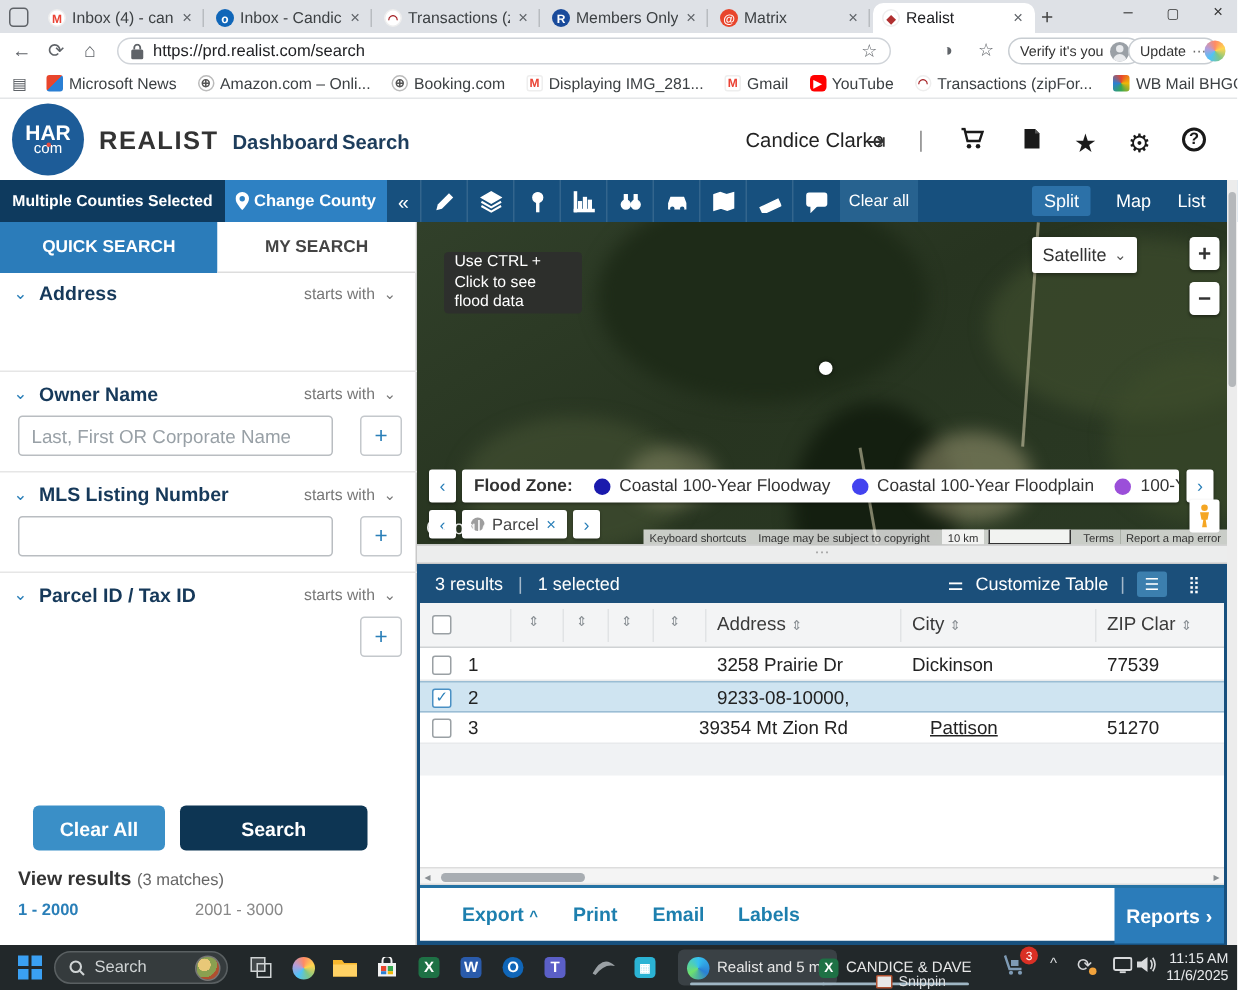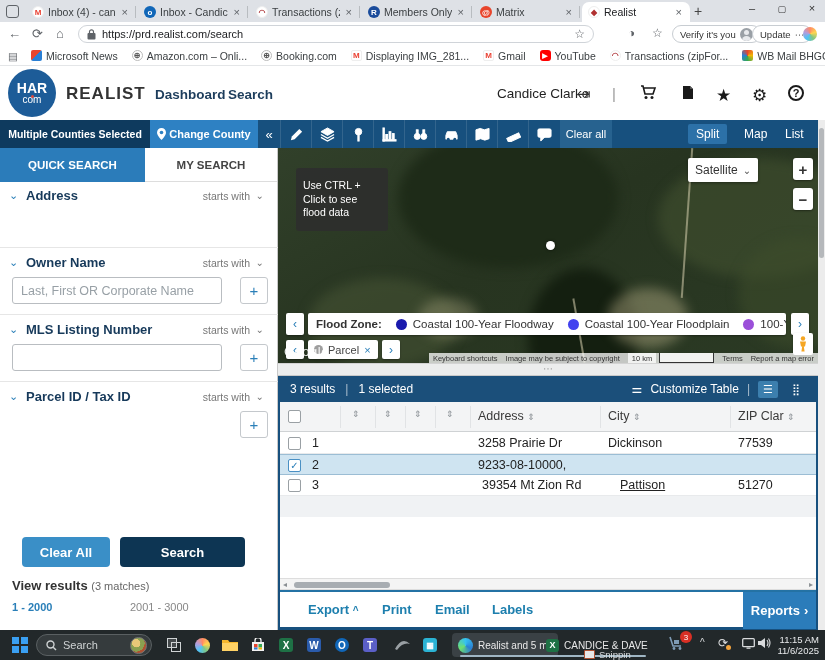--- a/index.html
+++ b/index.html
@@ -72,21 +72,21 @@
   .btn-search { position:absolute; left:120px; top:389px; width:125px; height:30px; background:#0d3553; border-radius:4px; color:#fff; font-size:13px; font-weight:bold; display:flex; align-items:center; justify-content:center; }
   .viewresults { position:absolute; left:12px; top:430px; font-size:13px; font-weight:bold; color:#333; }
   .matches { font-size:11px; font-weight:normal; color:#666; }
   .pag { position:absolute; top:453px; font-size:11px; color:#888; }
   .pag.active { color:#2a7fb8; font-weight:bold; }
 
   
   .mappanel { left:278px; top:148px; width:540px; height:215px; background:linear-gradient(150deg,#31402a 0%,#273420 45%,#2b3a24 100%); overflow:hidden; }
   .patch { position:absolute; border-radius:50%; filter:blur(6px); }
   .road { position:absolute; background:rgba(215,208,175,0.55); }
-  .maptip { position:absolute; left:18px; top:20px; width:92px; padding:11px 7px; background:rgba(45,45,45,0.88); color:#fff; font-size:10.5px; line-height:1.3; border-radius:3px; }
+  .maptip { position:absolute; left:18px; top:20px; width:92px; padding:0 7px; background:rgba(45,45,45,0.88); color:#fff; font-size:10.5px; line-height:1.3; border-radius:3px; }
   .satbtn { position:absolute; left:410px; top:10px; width:70px; height:24px; background:#fff; border-radius:2px; box-shadow:0 1px 3px rgba(0,0,0,0.4); font-size:12px; color:#333; display:flex; align-items:center; justify-content:center; gap:5px; }
   .zoombtn { position:absolute; left:515px; width:20px; height:22px; background:#fff; border-radius:3px; box-shadow:0 1px 2px rgba(0,0,0,0.4); font-size:15px; font-weight:bold; color:#333; display:flex; align-items:center; justify-content:center; }
   .marker { position:absolute; left:268px; top:93px; width:9px; height:9px; border-radius:50%; background:#fff; box-shadow:0 0 3px rgba(0,0,0,0.6); }
   .legendnav { position:absolute; width:18px; height:22px; background:#fff; border-radius:2px; box-shadow:0 1px 2px rgba(0,0,0,0.35); color:#2a7fb8; font-size:12px; display:flex; align-items:center; justify-content:center; }
   .legendbar { position:absolute; left:30px; top:165px; width:478px; height:22px; background:#fff; border-radius:2px; box-shadow:0 1px 2px rgba(0,0,0,0.35); display:flex; align-items:center; gap:6px; padding:0 8px; font-size:11.5px; color:#333; overflow:hidden; white-space:nowrap; }
   .dot { width:11px; height:11px; border-radius:50%; flex:0 0 11px; }
   .parcelchip { position:absolute; left:30px; top:192px; width:70px; height:19px; background:#fff; border-radius:2px; box-shadow:0 1px 2px rgba(0,0,0,0.35); display:flex; align-items:center; gap:5px; padding:0 6px; font-size:11px; color:#444; }
   .googletxt { position:absolute; left:6px; top:196px; color:#fff; font-size:13px; opacity:0.9; letter-spacing:0.5px; }
   .attrib { position:absolute; right:0; bottom:0; height:10px; display:flex; align-items:center; font-size:7.5px; color:#333;padding-left:34px; }
   .attrib span { background:rgba(255,255,255,0.75); padding:0 4px; height:10px; display:flex; align-items:center; }
@@ -509,21 +509,21 @@
     <div class="trow sel" style="top:78px;">
       <span class="cb">✓</span>
       <span class="c" style="left:32px;">2</span>
       <span class="c" style="left:198px;">9233-08-10000,</span>
       <span class="c" style="left:328px;"></span>
       <span class="c" style="left:458px;"></span>
     </div>
     <div class="trow" style="top:99px;">
       <span class="cb"></span>
       <span class="c" style="left:32px;">3</span>
-      <span class="c" style="left:202px;text-align:center;">39354 Mt Zion Rd</span>
+      <span class="c" style="left:186px;text-align:center;">39354 Mt Zion Rd</span>
       <span class="c" style="left:340px;text-decoration:underline;">Pattison</span>
       <span class="c" style="left:458px;">51270</span>
     </div>
     <div class="stripe" style="top:120px;"></div>
 
     <div class="hscroll">
       <span class="harrow" style="left:3px;">◂</span>
       <div class="hthumb"></div>
       <span class="harrow" style="right:3px;">▸</span>
     </div>

